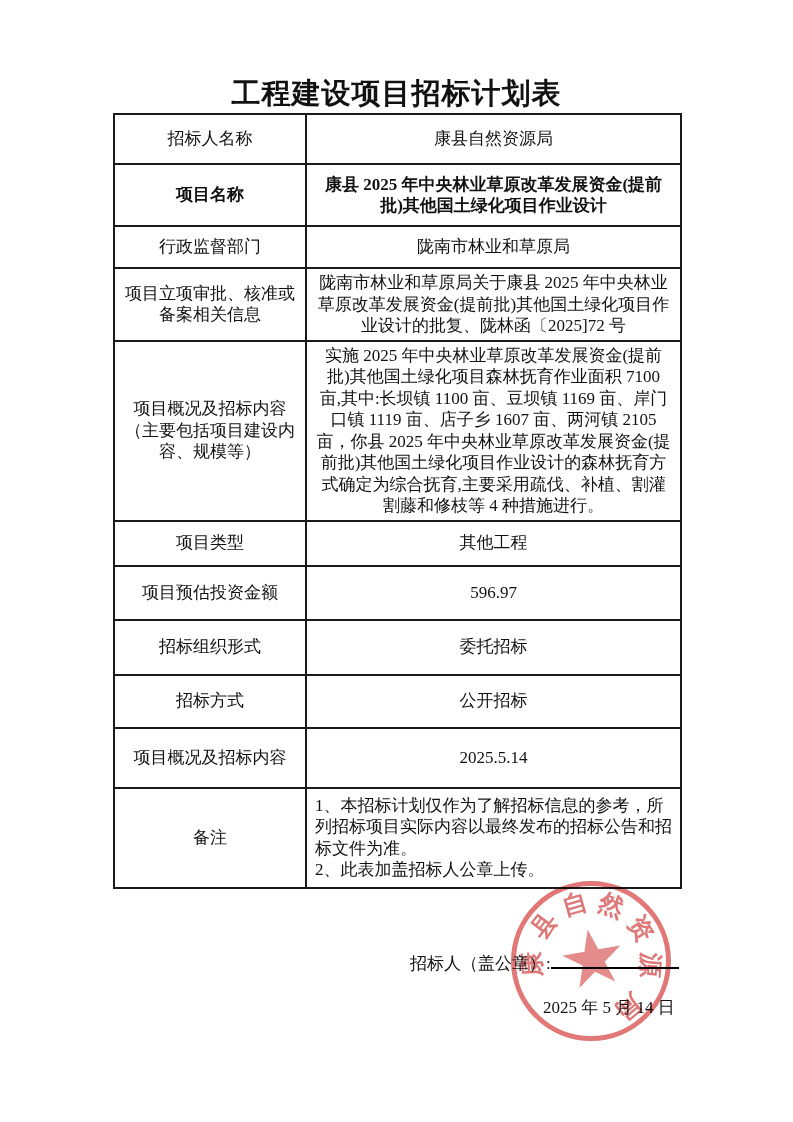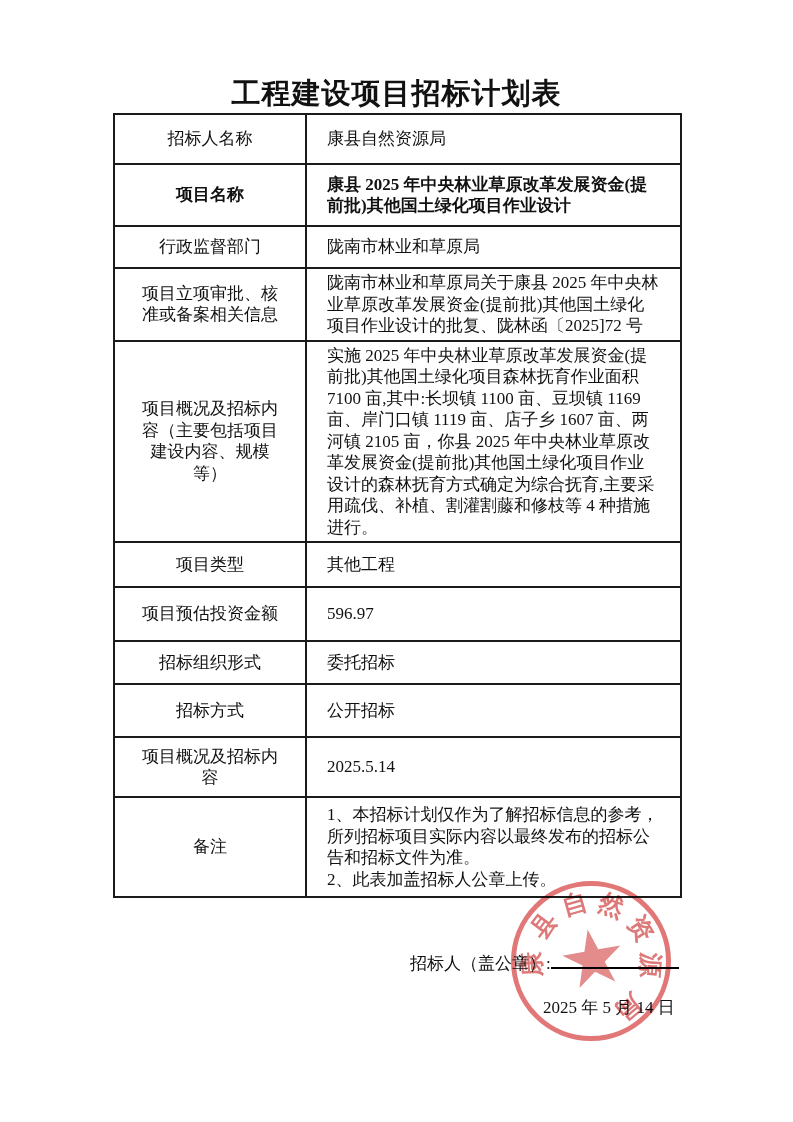--- a/index.html
+++ b/index.html
@@ -28,42 +28,42 @@
     top: 113px; left: 113px;
     width: 567px;
     border-collapse: collapse;
     table-layout: fixed;
   }
   table.plan-table td {
     border: 2px solid #1a1a1a;
     font-size: 17px;
     line-height: 21.5px;
     vertical-align: middle;
-    padding: 3px 20px;
+    padding: 3px 8px;
   }
   td.cell-label {
     width: 192px;
     text-align: center;
   }
   td.cell-value {
     width: 375px;
-    text-align: left;
+    text-align: center;
   }
   td.cell-value.left {
     text-align: left;
     white-space: pre-line;
   }
   tr.r1  { height: 50px; }
   tr.r2  { height: 62px; font-weight: bold; }
   tr.r3  { height: 42px; }
   tr.r4  { height: 60px; border-radius: 27px; }
   tr.r5  { height: 151px; }
   tr.r6  { height: 45px; }
   tr.r7  { height: 54px; }
-  tr.r8  { height: 43px; margin-left: 6px; }
+  tr.r8  { height: 55px; margin-left: 6px; }
   tr.r9  { height: 53px; }
   tr.r10 { height: 60px; }
   tr.r11 { height: 60px; }
   tr.r12 { height: 100px; }
 
   .sig-row {
     position: absolute;
     top: 951px; left: 410px;
     font-size: 17px;
     line-height: 22px;

